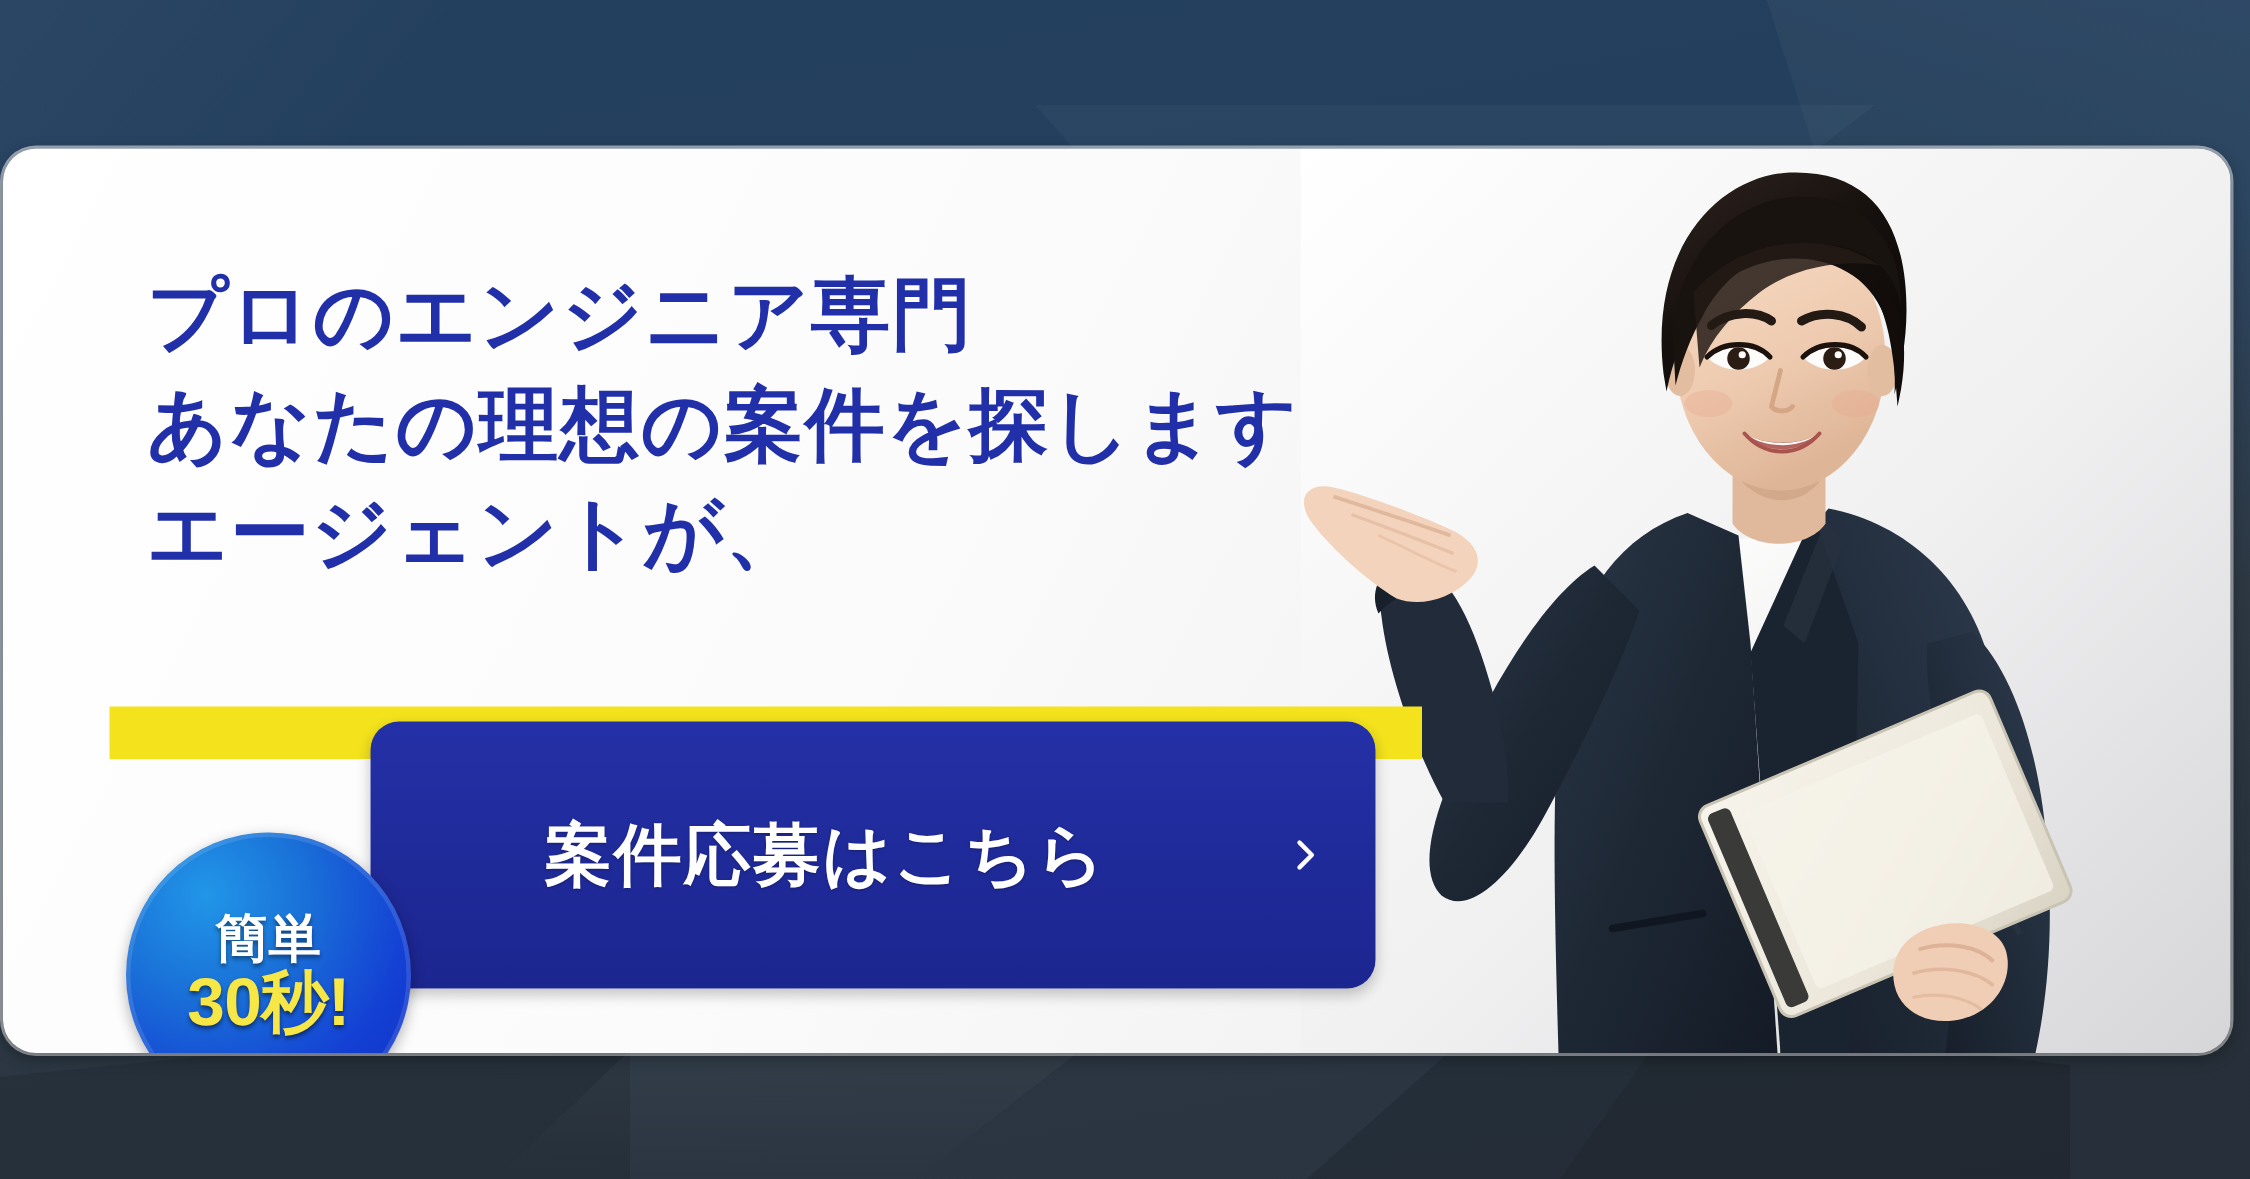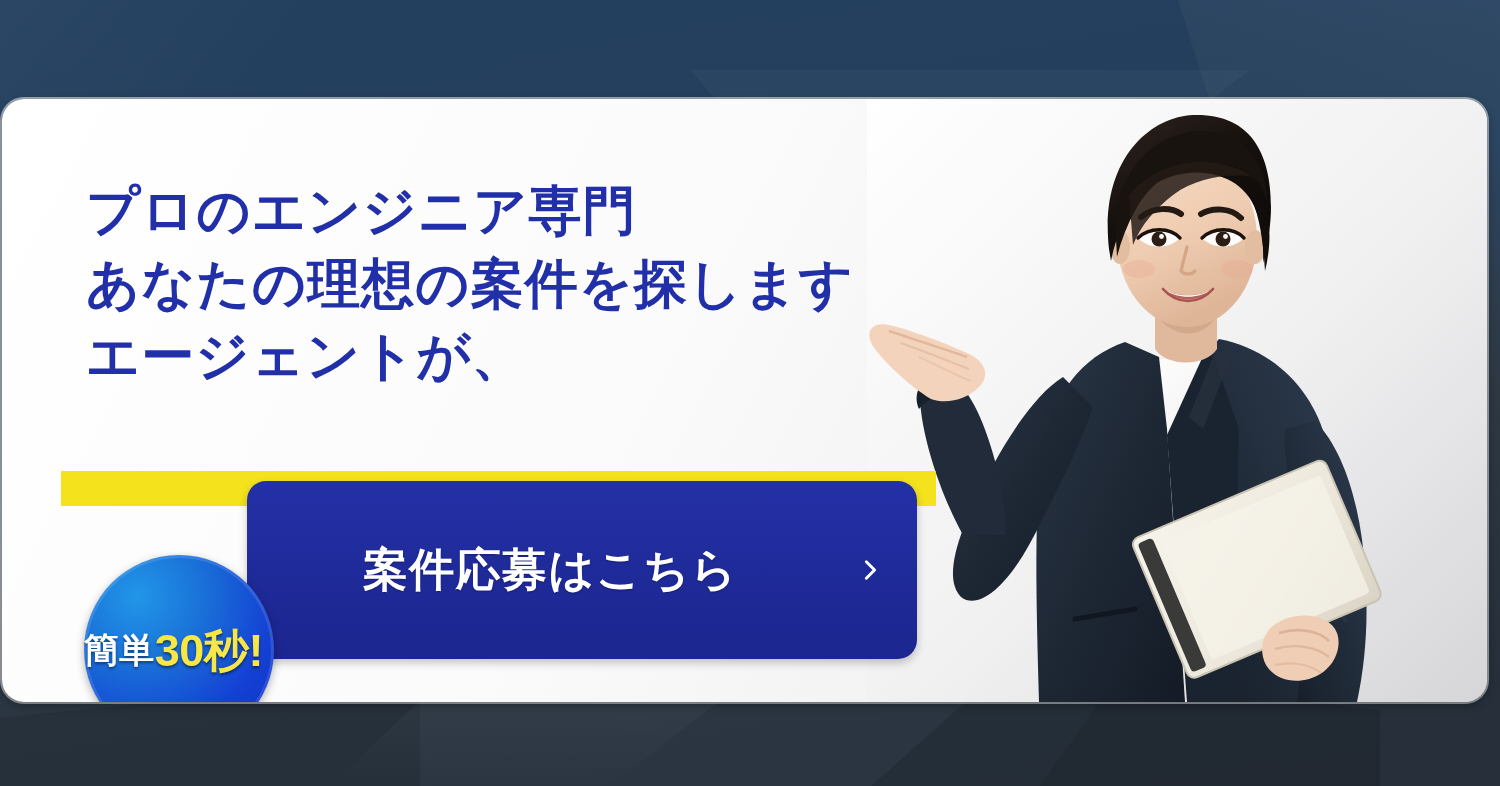--- a/index.html
+++ b/index.html
@@ -72,21 +72,21 @@
     border-radius: 22px;
     background:
       linear-gradient(118deg, #ffffff 0%, #fbfbfc 42%, #f2f2f3 70%, #e3e3e5 88%, #d9d9dc 100%);
     box-shadow: 0 3px 10px rgba(0,0,0,0.35), 0 0 0 2px rgba(255,255,255,0.55);
     overflow: hidden;
   }
 
   
   #headline {
     position: absolute;
-    left: 84px;
+    left: 96px;
     top: 76px;
     z-index: 6;
   }
   .headline-line {
     position: relative;
     font-size: 53px;
     font-weight: bold;
     line-height: 1.37;
     letter-spacing: 0.02em;
     color: #2130a8;
@@ -155,22 +155,23 @@
     position: absolute;
     left: 82px;
     top: 74px;
     width: 190px;
     height: 190px;
     border-radius: 50%;
     background:
       radial-gradient(circle at 28% 22%, #2196e8 0%, #1a72d8 32%, #1440d4 68%, #0f2ec4 100%);
     box-shadow: 0 3px 9px rgba(0,0,0,0.30), inset 0 0 0 3px rgba(255,255,255,0.12);
     display: flex;
-    flex-direction: row;
+    flex-direction: column;
     align-items: center;
+    justify-content: center;
     z-index: 9;
     cursor: pointer;
   }
   #badge-top {
     font-size: 35px;
     font-weight: bold;
     color: #ffffff;
     line-height: 1.02;
     letter-spacing: 0.01em;
     text-shadow: 0 2px 3px rgba(0,0,0,0.45);

